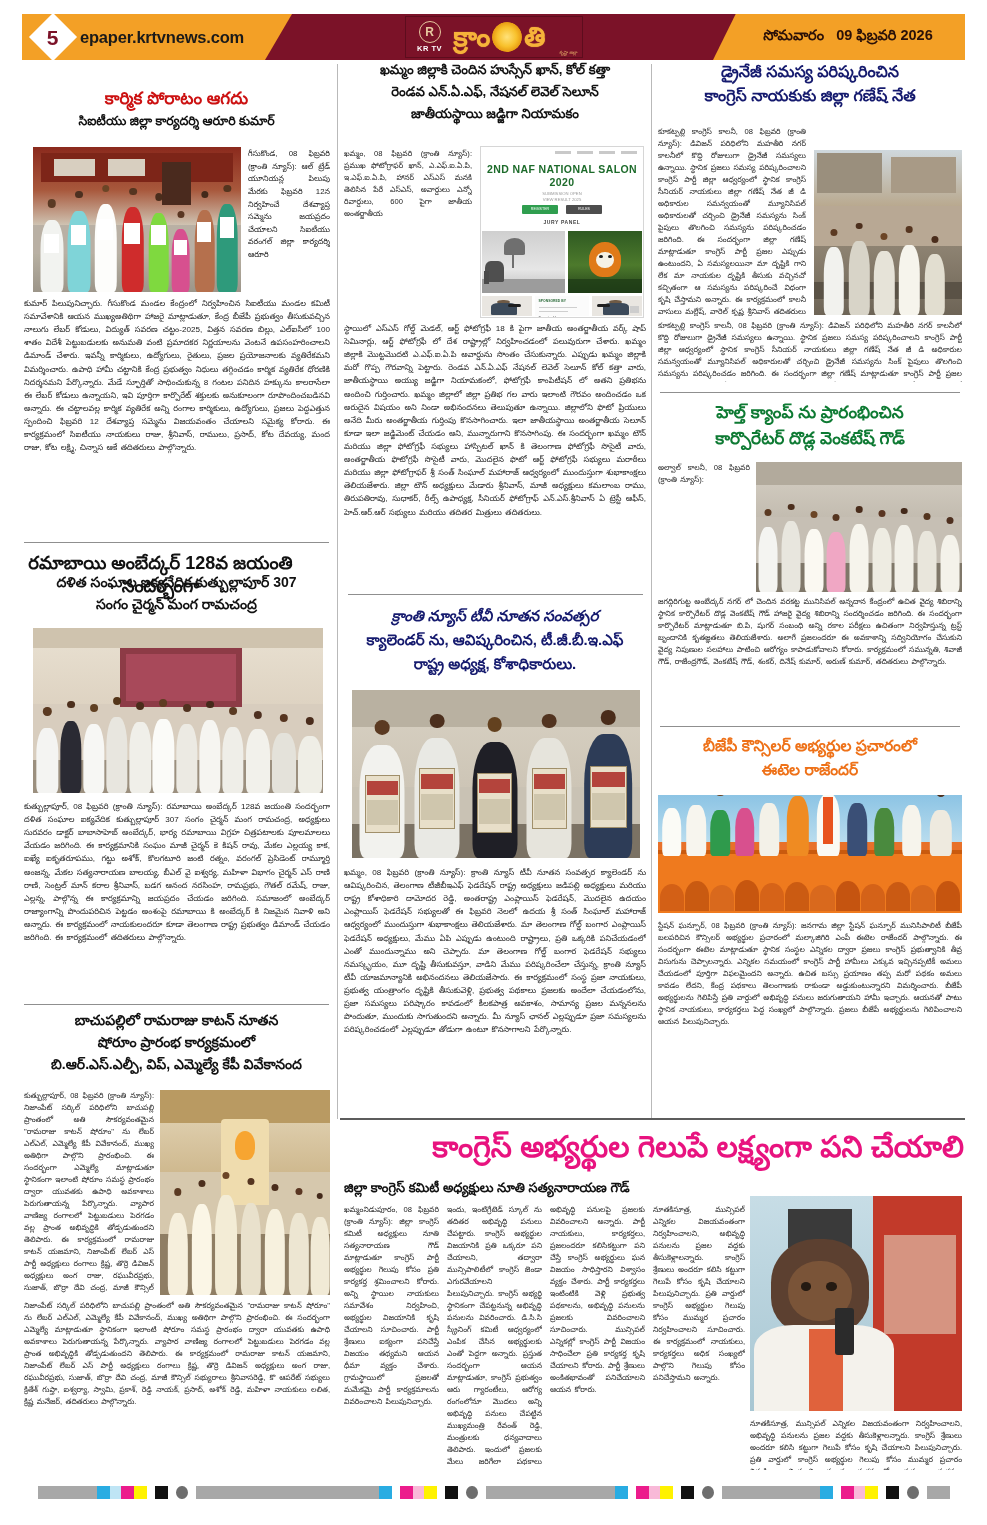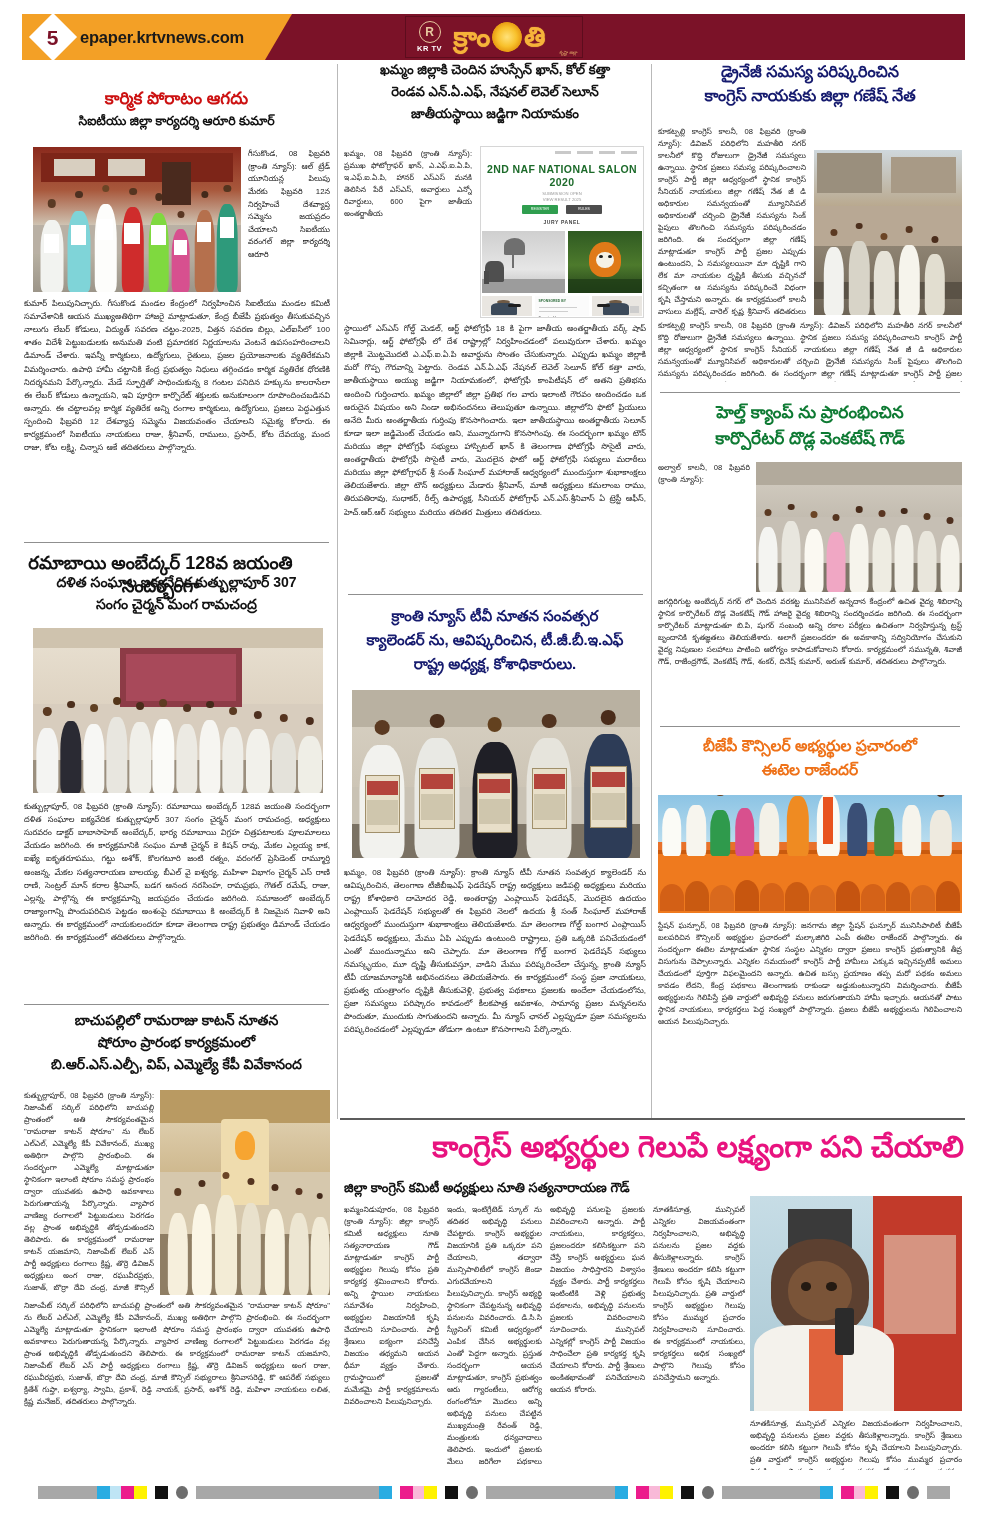--- a/index.html
+++ b/index.html
@@ -259,20 +259,26 @@
       <div class="logo-krtv">
         <div class="logo-ring">R</div>
         <div class="logo-krtv-txt">KR TV</div>
       </div>
       <div class="logo-word">క్రాం</div>
       <div class="logo-sun"></div>
       <div class="logo-word">తి</div>
       <div class="logo-sub">కృష్ణా జిల్లా</div>
     </div>
 
+    <div class="mh-right">
+      <div class="mh-date">
+        <span>సోమవారం</span>&nbsp;&nbsp;
+        <span>09 ఫిబ్రవరి 2026</span>
+      </div>
+    </div>
   </div>
 
   <div class="vrule" style="left:337px; top:64px; height:1055px;"></div>
   <div class="vrule" style="left:651px; top:64px; height:1055px;"></div>
   <div class="hrule thick" style="left:340px; top:1118px; width:625px;"></div>
   <div class="hrule" style="left:24px; top:542px; width:305px;"></div>
   <div class="hrule" style="left:24px; top:1004px; width:305px;"></div>
   <div class="hrule" style="left:348px; top:594px; width:295px;"></div>
   <div class="hrule" style="left:660px; top:392px; width:300px;"></div>
   <div class="hrule" style="left:660px; top:726px; width:300px;"></div>
@@ -517,21 +523,21 @@
 
   <div class="body-col tiny" style="left:344px; top:148px; width:128px; height:170px;">
     <span>ఖమ్మం, 08 ఫిబ్రవరి (క్రాంతి న్యూస్):</span>
     <span>ప్రముఖ ఫోటోగ్రాఫర్ ఖాన్, ఎ.ఎఫ్.ఐ.ఏ.పి, ఇ.ఎఫ్.ఐ.ఏ.పి, హానర్ ఎస్ఎస్ మనకి తెలిసిన పేరే ఎస్ఎస్, అవార్డులు ఎన్నో రివార్డులు, 600 పైగా జాతీయ అంతర్జాతీయ</span>
   </div>
 
   <div class="body-col" style="left:344px; top:322px; width:302px; height:265px;">
     <span>స్థాయిలో ఎస్ఎస్ గోల్డ్ మెడల్, ఆర్ట్ ఫోటోగ్రఫీ 18 కి పైగా జాతీయ అంతర్జాతీయ వర్క్ షాప్ సెమినార్లు, ఆర్ట్ ఫోటోగ్రఫీ లో దేశ రాష్ట్రాల్లో నిర్వహించడంలో పలువురుగా చేశారు. ఖమ్మం జిల్లాకి మొట్టమొదటి ఎ.ఎఫ్.ఐ.ఏ.పి అవార్డును సొంతం చేసుకున్నారు. ఎప్పుడు ఖమ్మం జిల్లాకి మరో గొప్ప గౌరవాన్ని పెట్టారు. రెండవ ఎన్.ఏ.ఎఫ్ నేషనల్ లెవెల్ సెలూన్ కోల్ కత్తా వారు, జాతీయస్థాయి అయ్యు జడ్జిగా నియామకంలో, ఫోటోగ్రఫీ కాంపిటీషన్ లో అతని ప్రతిభను అందించి గుర్తించారు. ఖమ్మం జిల్లాలో జిల్లా ప్రతిభ గల వారు ఇలాంటి గౌరవం అందించడం ఒక అరుదైన విషయం అని నిండా అభినందనలు తెలుపుతూ ఉన్నాయి. జిల్లాలోని ఫొటో ప్రియులు అనేది మీరు అంతర్జాతీయ గుర్తింపు కొనసాగించారు. ఇలా జాతీయస్థాయి అంతర్జాతీయ సెలూన్ కూడా ఇలా జడ్జిమెంట్ చేయడం అని, మున్నారుగాని కొనసాగింపు. ఈ సందర్భంగా ఖమ్మం టౌన్ మరియు జిల్లా ఫోటోగ్రఫీ సభ్యులు హాస్పిటల్ ఖాన్ కి తెలంగాణ ఫోటోగ్రఫీ సొసైటీ వారు, అంతర్జాతీయ ఫొటోగ్రఫీ సొసైటీ వారు, మొదలైన ఫొటో ఆర్ట్ ఫోటోగ్రఫీ సభ్యులు మరాఠీలు మరియు జిల్లా ఫోటోగ్రాఫర్ శ్రీ సంత్ సింఘాల్ మహారాజ్ ఆధ్వర్యంలో ముందుస్తుగా శుభాకాంక్షలు తెలియజేశారు. జిల్లా టౌన్ అధ్యక్షులు మేడారు శ్రీనివాస్, మాజీ అధ్యక్షులు కమలాంబ రాము, తిరుపతిరావు, సుధాకర్, రీల్స్ ఉపాధ్యక్ష, సీనియర్ ఫోటోగ్రాఫ్ ఎన్.ఎస్.శ్రీనివాస్ ఏ ట్రెస్టీ ఆఫీస్, హెచ్.ఆర్.ఆర్ సభ్యులు మరియు తదితర మిత్రులు తదితరులు.</span>
   </div>
 
-  <div class="hl navy" style="left:344px; top:606px; width:302px; font-size:15px;">క్రాంతి న్యూస్ టీవీ నూతన సంవత్సర</div>
+  <div class="hl navy" style="left:344px; top:606px; width:302px; font-size:15px;font-style:italic;">క్రాంతి న్యూస్ టీవీ నూతన సంవత్సర</div>
   <div class="hl navy" style="left:344px; top:630px; width:302px; font-size:15px;">క్యాలెండర్ ను, ఆవిష్కరించిన, టీ.జీ.బీ.ఇ.ఎఫ్</div>
   <div class="hl navy" style="left:344px; top:654px; width:302px; font-size:15px;">రాష్ట్ర అధ్యక్ష, కోశాధికారులు.</div>
 
   <div class="photo" style="left:352px; top:690px; width:288px; height:168px; background:#c9c2b4;">
     <div class="sky" style="height:58%; background:linear-gradient(#d9d2c4,#cdc5b6);"></div>
     <div style="position:absolute;left:0;top:0;width:100%;height:22%;background:#b9b1a1;"></div>
     <div class="ground" style="height:20%; background:#7b7264;"></div>
     <div class="pz" style="left:2%; width:17%; height:82%;">
       <div class="head" style="top:0;width:30%;padding-bottom:30%;background:#5b3a22;"></div>
       <div class="body" style="top:18%;width:92%;height:82%;background:#f2f2ee;"></div>

